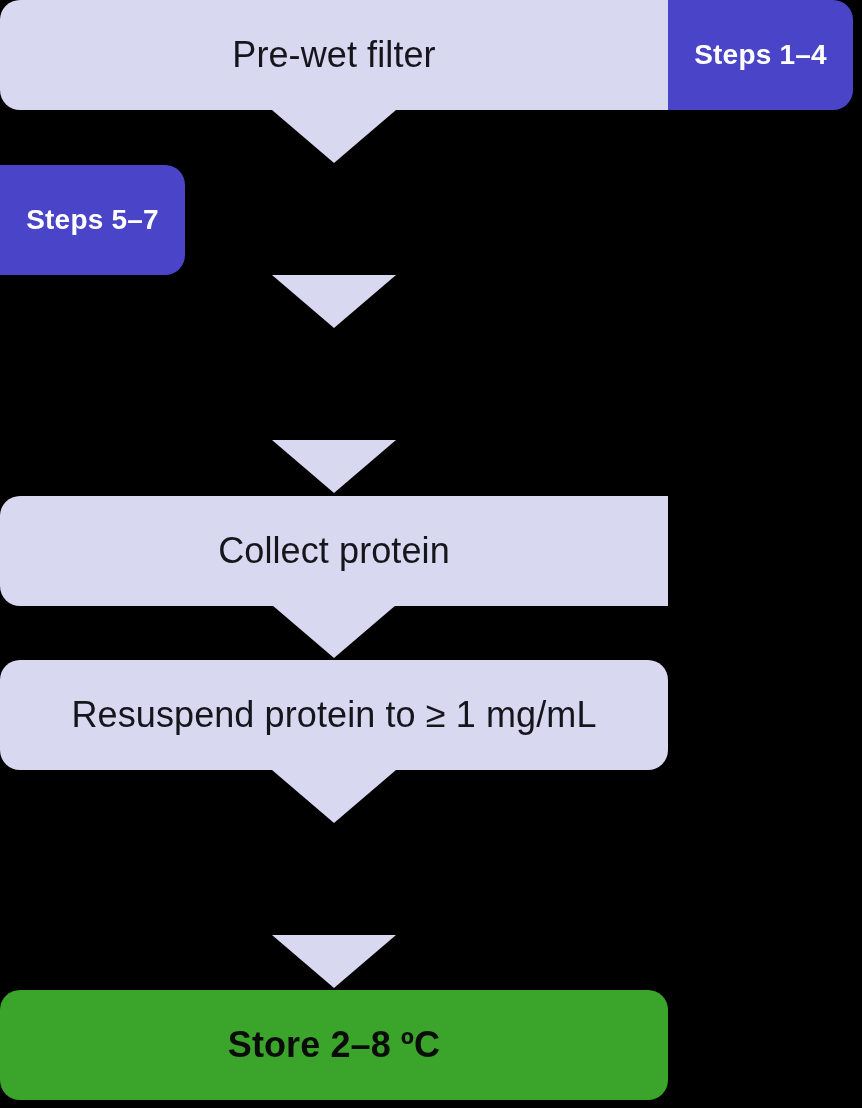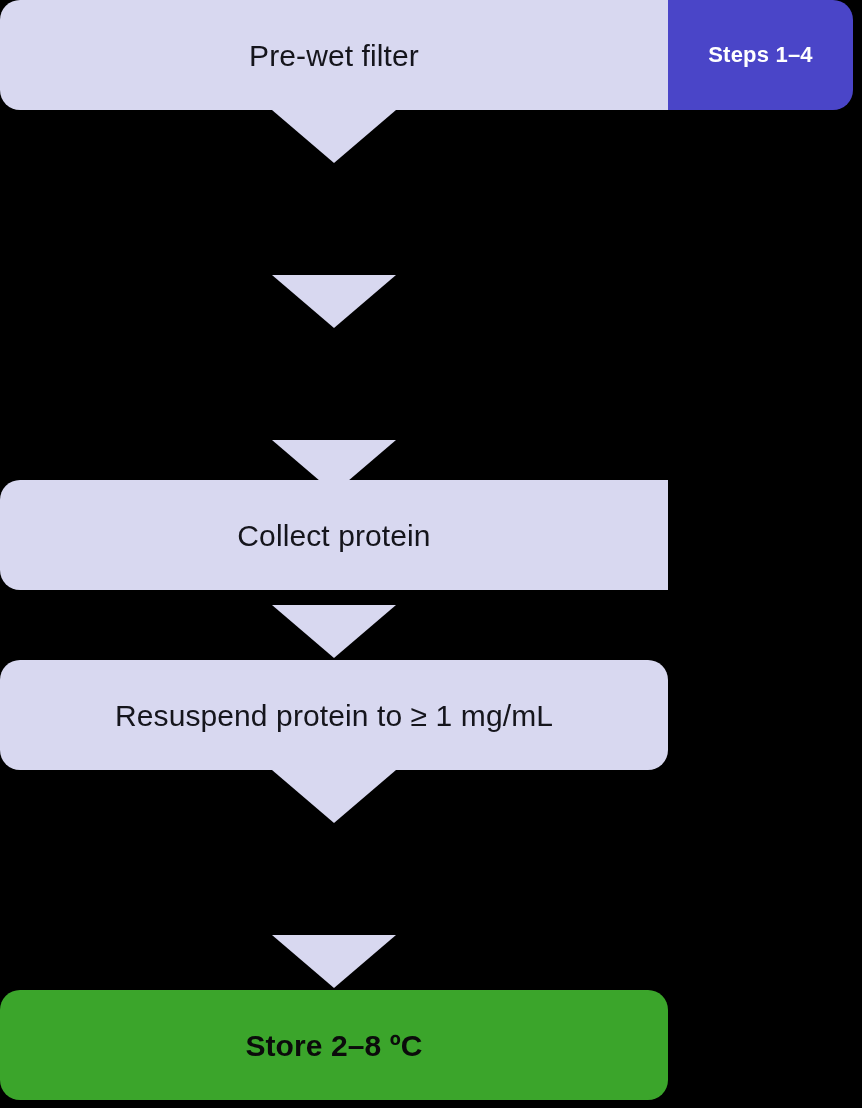--- a/index.html
+++ b/index.html
@@ -43,41 +43,41 @@
     box-sizing: border-box;
     padding: 0 26px;
   }
   
   .step-row.no-badge .step-body {
     border-top-right-radius: 20px;
     border-bottom-right-radius: 20px;
   }
 
   .step-label {
-    font-size: 30px;
+    font-size: 36px;
     line-height: 1.1;
     font-weight: 400;
     color: #15151c;
     text-align: center;
     white-space: nowrap;
     letter-spacing: 0.1px;
   }
 
   .step-badge {
     width: 185px;
     background: #4a45c8;
     display: flex;
     align-items: center;
     justify-content: center;
     border-top-right-radius: 20px;
     border-bottom-right-radius: 20px;
   }
 
   .step-badge-label {
-    font-size: 22px;
+    font-size: 28px;
     font-weight: 700;
     color: #ffffff;
     white-space: nowrap;
     letter-spacing: 0.2px;
   }
 
   
   .connector {
     position: absolute;
     width: 0;
@@ -104,24 +104,27 @@
     <div class="step-row" style="top: 0px;">
       <div class="step-body">
         <div class="step-label">Pre-wet filter</div>
       </div>
       <div class="step-badge">
         <span class="step-badge-label">Steps 1–4</span>
       </div>
     </div>
     <div class="connector" style="top: 110px; left: 272px;"></div>
     <div class="step-row" style="top: 165px;">
+      <div class="step-badge">
+        <span class="step-badge-label">Steps 5–7</span>
+      </div>
     </div>
     <div class="connector" style="top: 275px; left: 272px;"></div>
     <div class="connector" style="top: 440px; left: 272px;"></div>
-    <div class="step-row" style="top: 480px;">
+    <div class="step-row" style="top: 496px;">
       <div class="step-body">
         <div class="step-label">Collect protein</div>
       </div>
     </div>
     <div class="connector" style="top: 605px; left: 272px;"></div>
     <div class="step-row no-badge" style="top: 660px;">
       <div class="step-body">
         <div class="step-label">Resuspend protein to ≥ 1 mg/mL</div>
       </div>
     </div>

